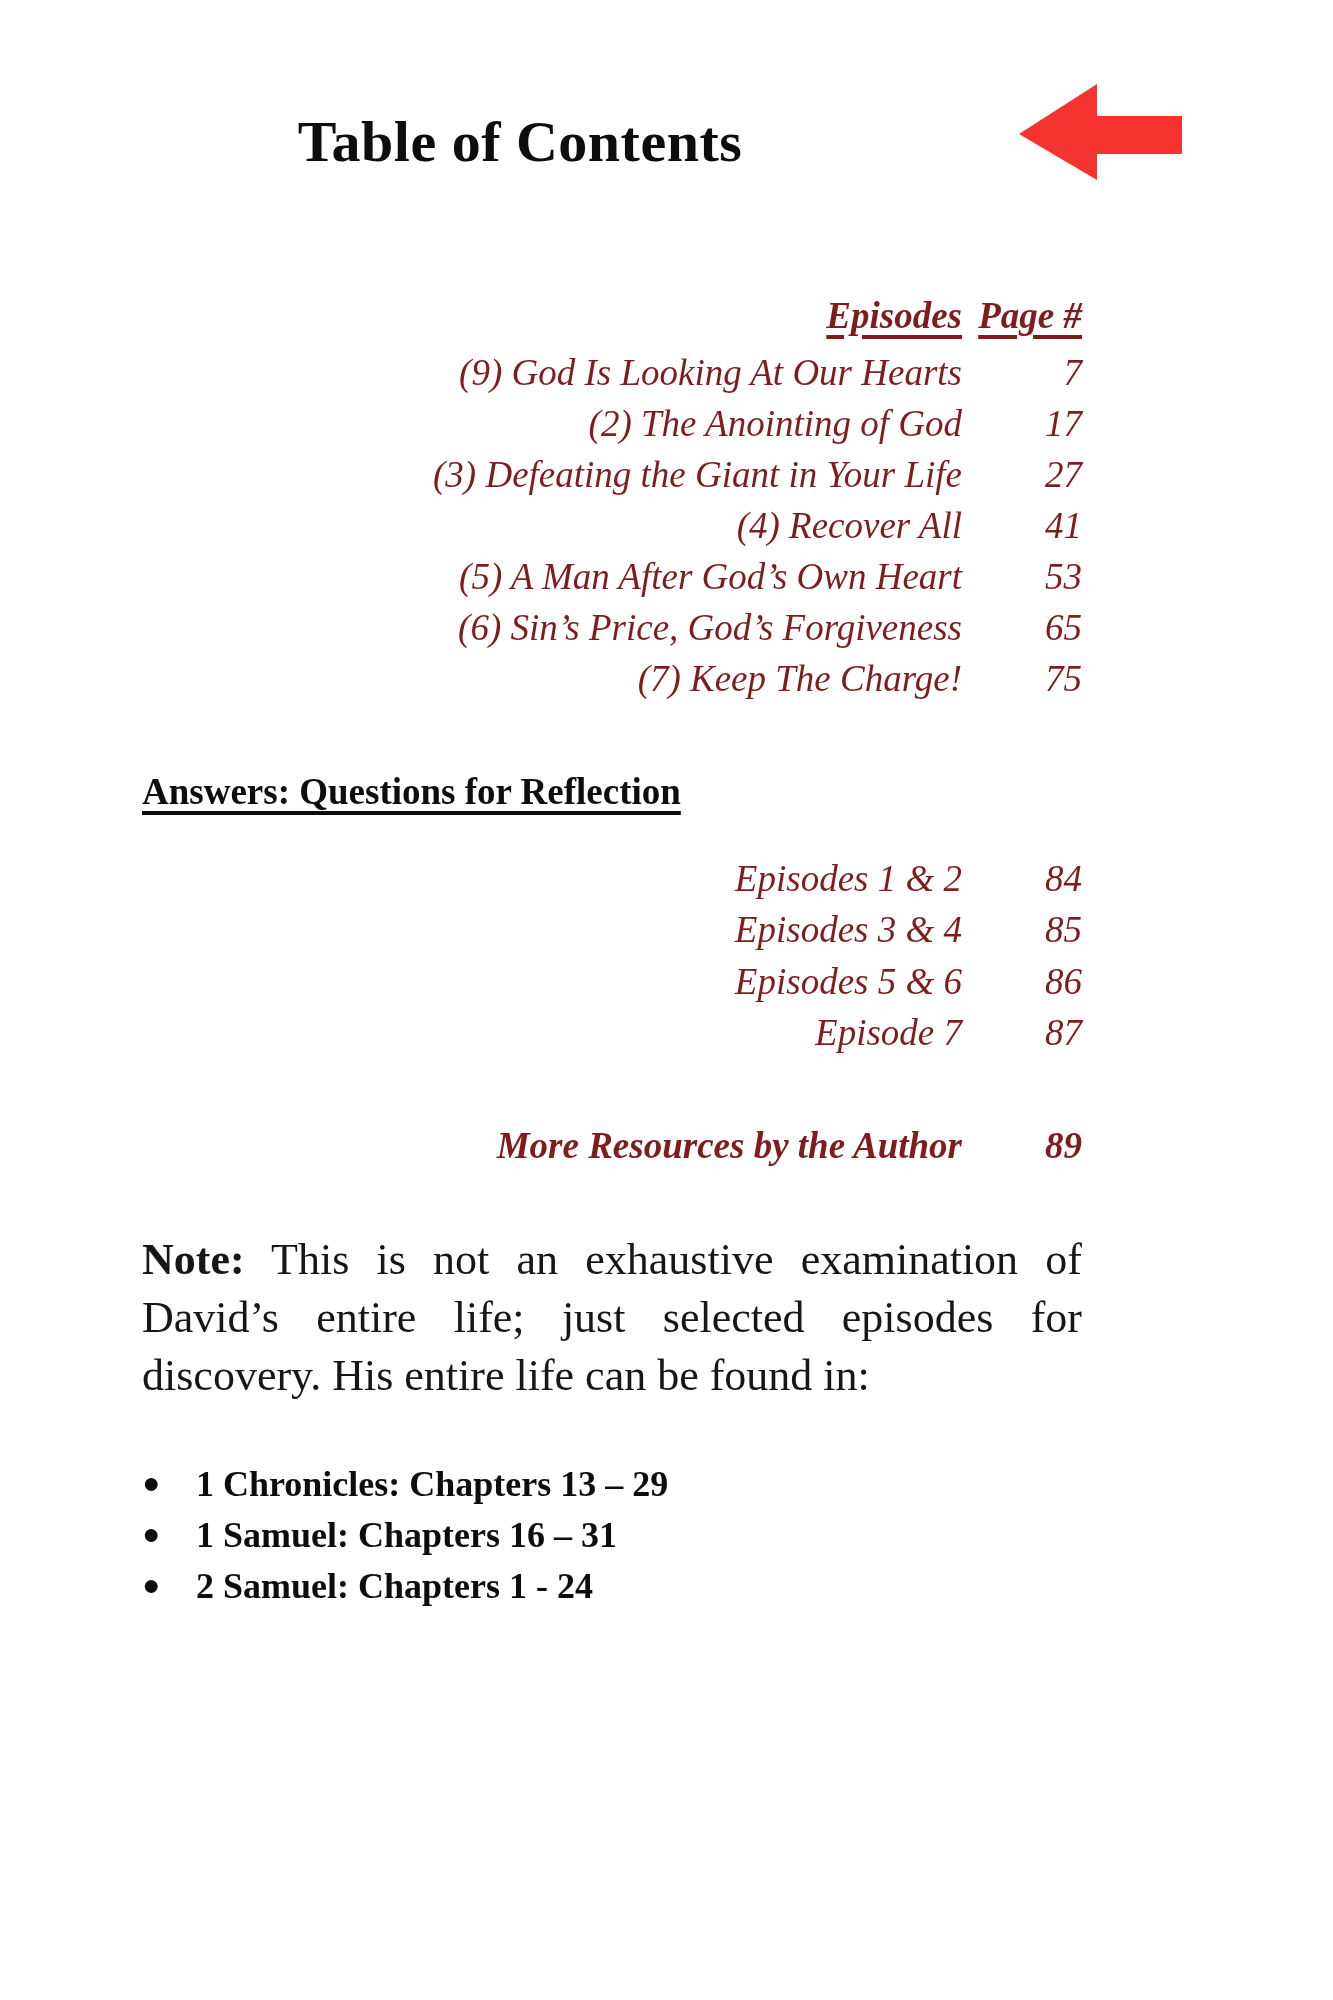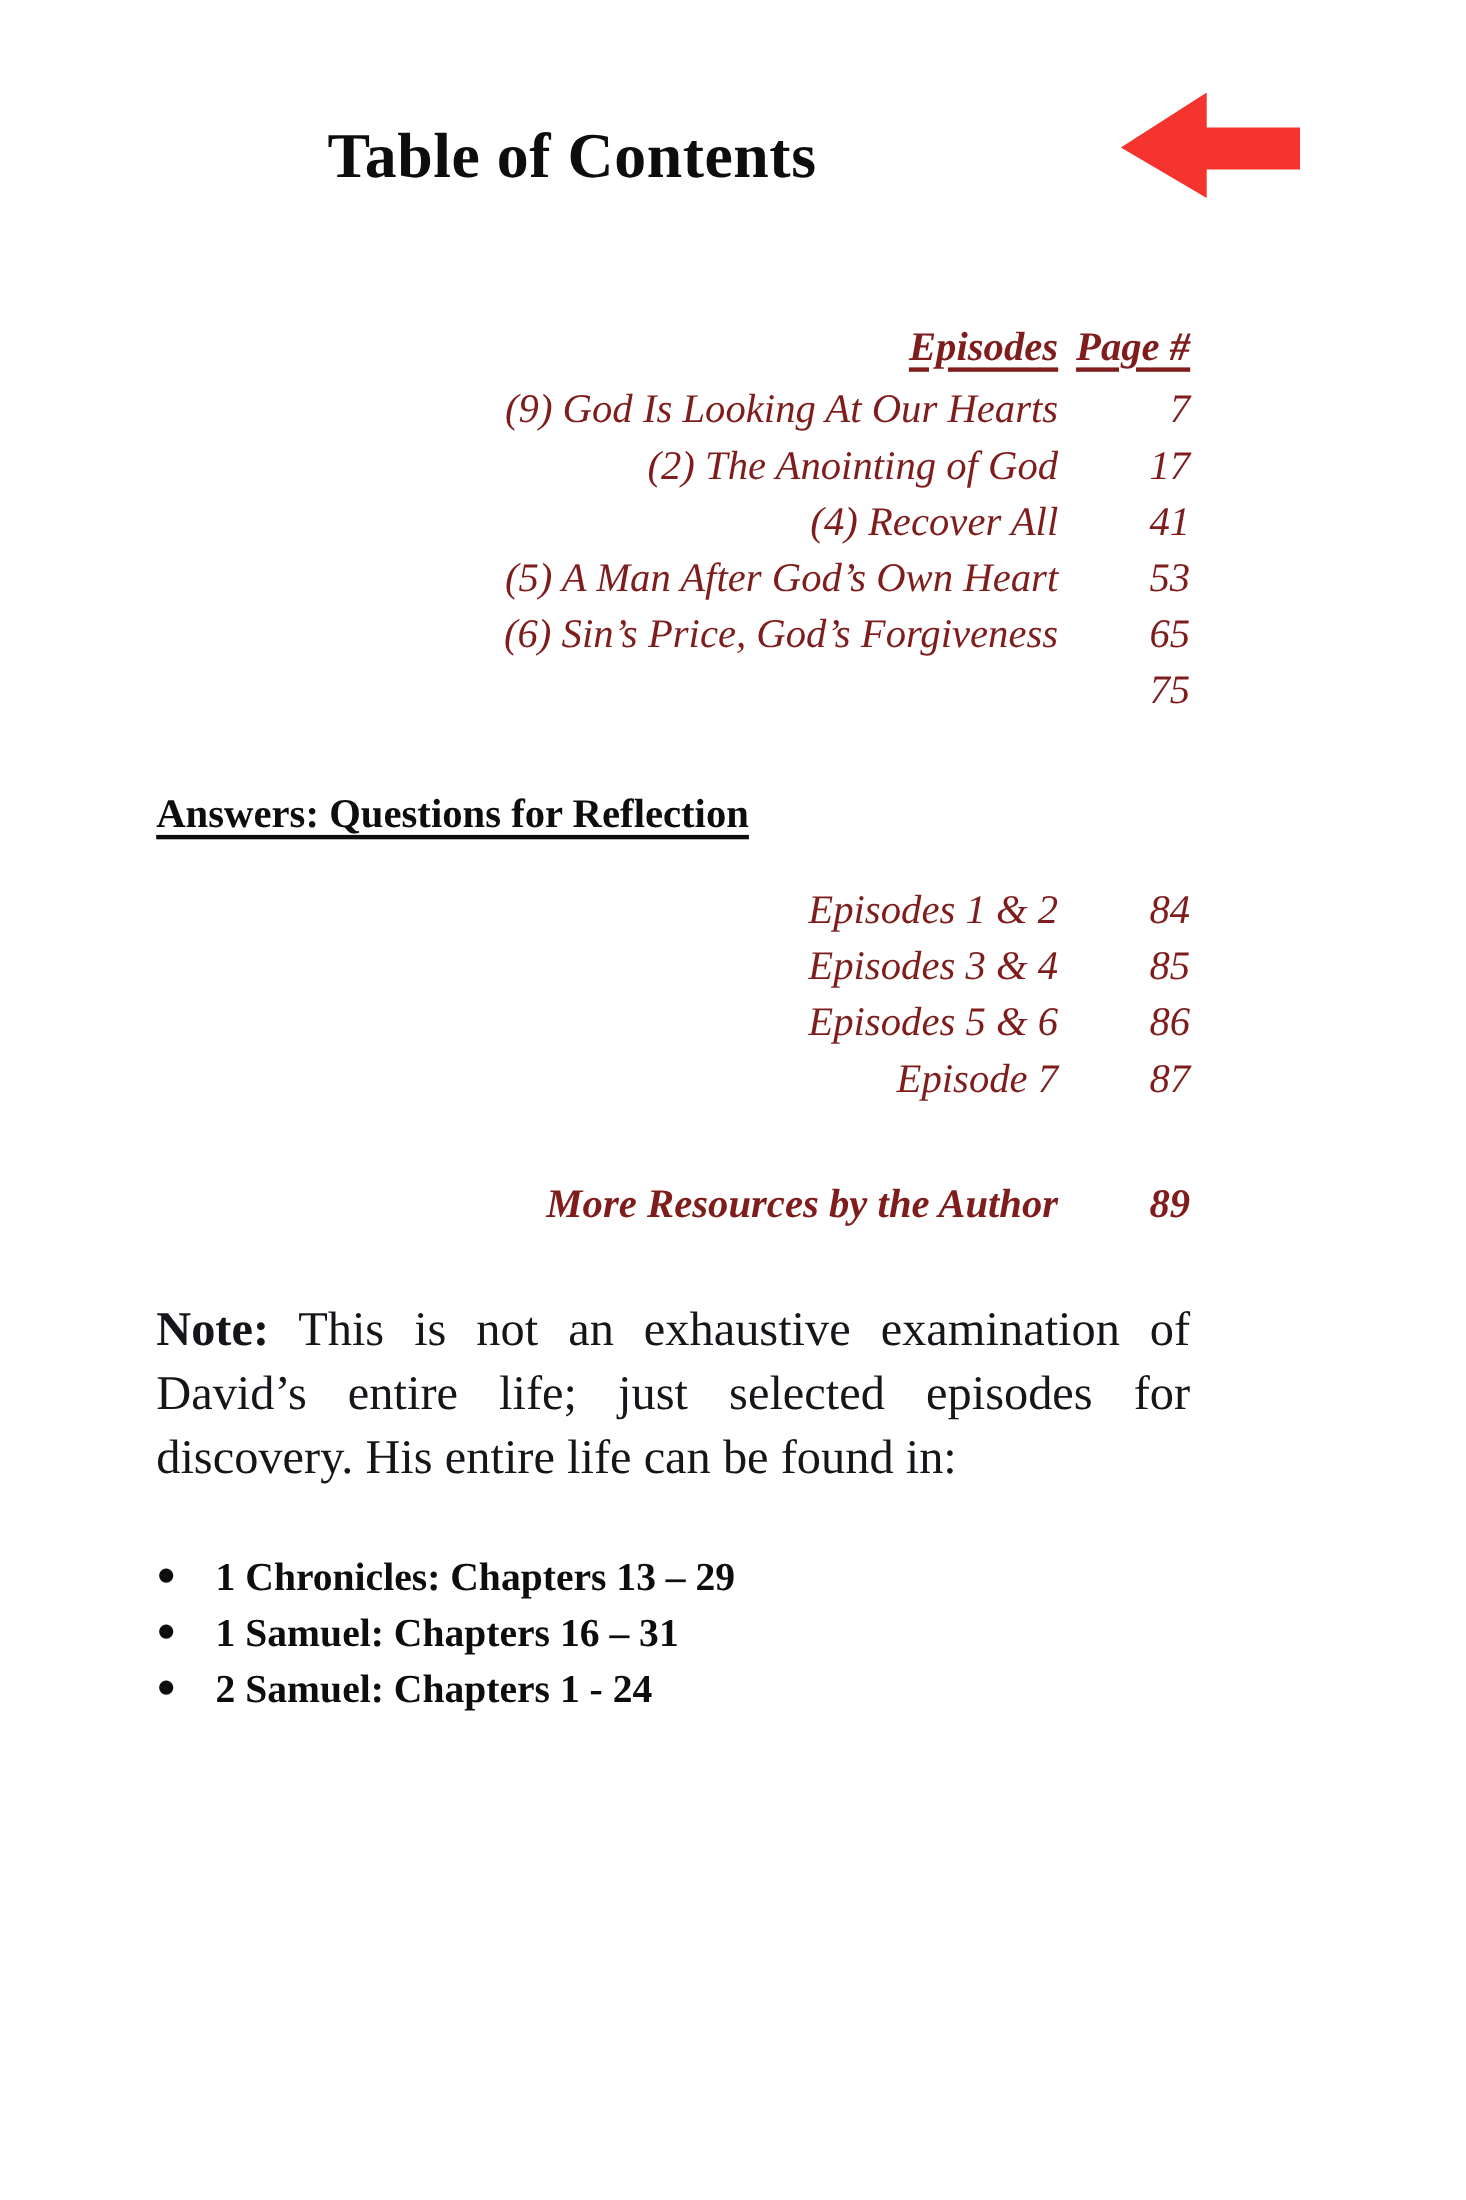--- a/index.html
+++ b/index.html
@@ -177,32 +177,37 @@
 
     <div class="toc-row">
       <span class="label">(9) God Is Looking At Our Hearts</span>
       <span class="pageno">7</span>
     </div>
     <div class="toc-row">
       <span class="label">(2) The Anointing of God</span>
       <span class="pageno">17</span>
     </div>
     <div class="toc-row">
+      <span class="label">(3) Defeating the Giant in Your Life</span>
+      <span class="pageno">27</span>
+    </div>
+    <div class="toc-row">
       <span class="label">(4) Recover All</span>
       <span class="pageno">41</span>
     </div>
     <div class="toc-row">
       <span class="label">(5) A Man After God’s Own Heart</span>
       <span class="pageno">53</span>
     </div>
     <div class="toc-row">
       <span class="label">(6) Sin’s Price, God’s Forgiveness</span>
       <span class="pageno">65</span>
     </div>
     <div class="toc-row">
+      <span class="label">(7) Keep The Charge!</span>
       <span class="pageno">75</span>
     </div>
 
     <div class="gap-lg"></div>
 
     <div>
       <span class="section-head">Answers: Questions for Reflection</span>
     </div>
 
     <div class="gap-sm"></div>

